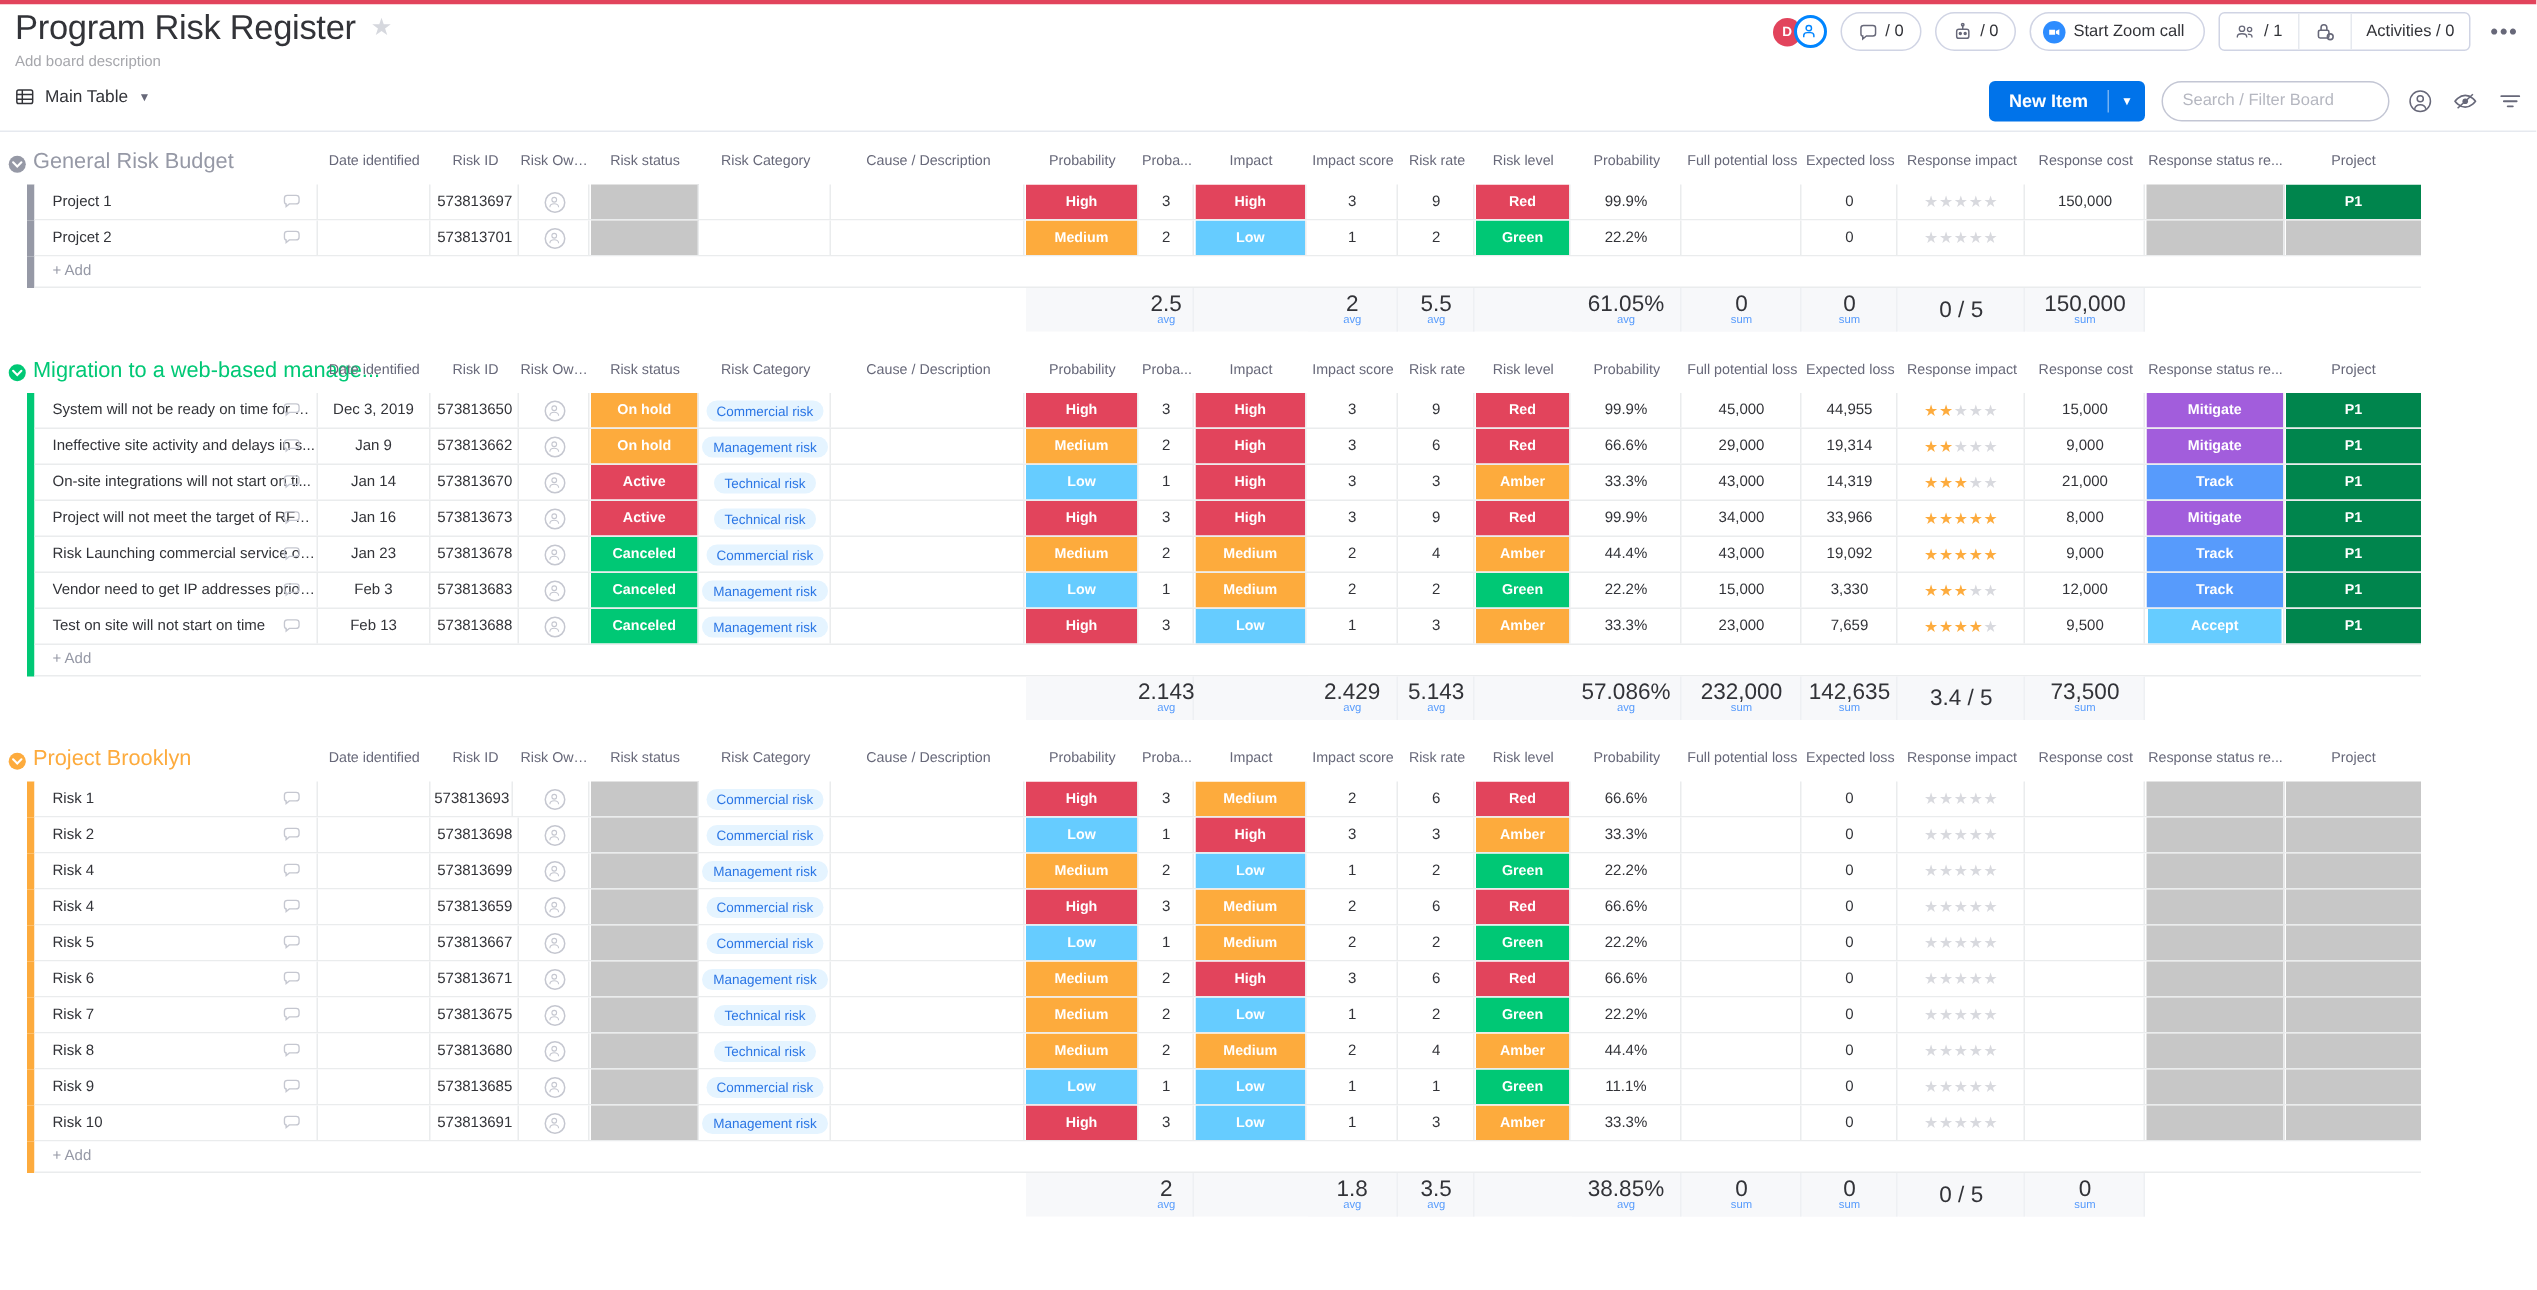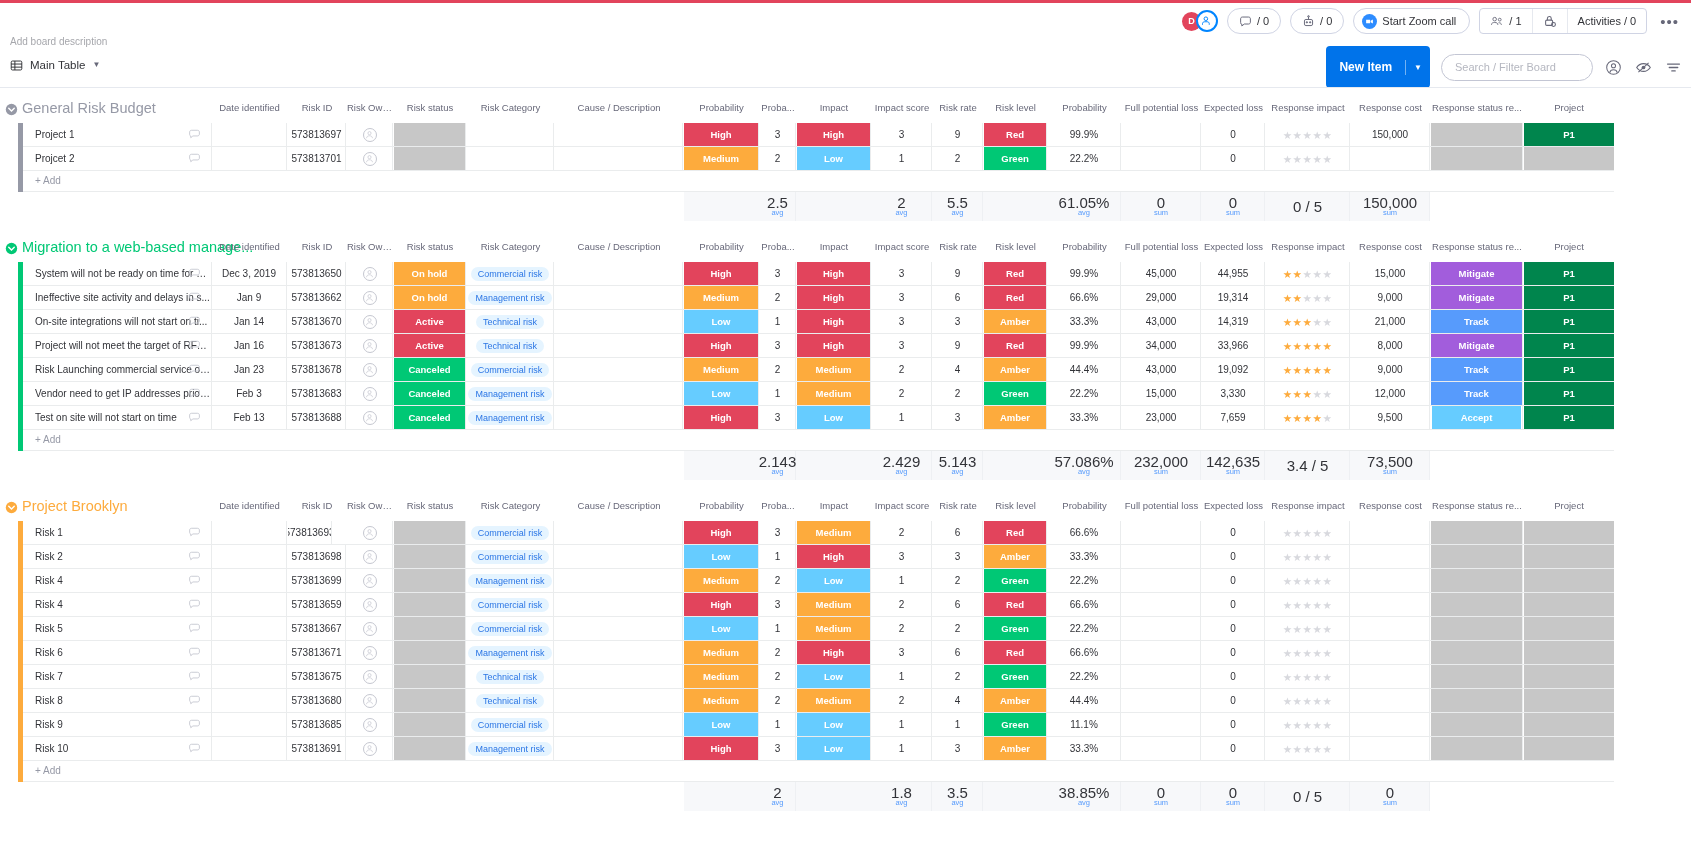--- a/index.html
+++ b/index.html
@@ -34,21 +34,21 @@
   .pill.zoom{ border-radius:15px; padding:0 13px 0 8px; }
   .zoom-dot{ width:15px;height:15px;border-radius:50%;background:#2d8cff;display:flex;align-items:center;justify-content:center;}
   .zoom-dot svg{ display:block; }
   .grp{ height:26px; border:1px solid #d0d4e4; border-radius:4px; display:flex; align-items:stretch; background:#fff;}
   .grp > div{ display:flex; align-items:center; gap:5px; padding:0 10px; font-size:11px; color:#323338; cursor:pointer;}
   .grp > div + div{ border-left:1px solid #e6e9ef; }
   .kebab{ font-size:15px; color:#676879; letter-spacing:1px; cursor:pointer; padding:0 4px;}
 
   
   .toolbar{ position:absolute; top:52px; right:8px; height:30px; display:flex; align-items:center; gap:11px;}
-  .newitem{ height:42px; background:#0073ea; color:#fff; border-radius:4px; display:flex; align-items:center;
+  .newitem{ height:27px; background:#0073ea; color:#fff; border-radius:4px; display:flex; align-items:center;
             font-size:12px; font-weight:700; cursor:pointer; }
   .newitem .lbl{ padding:0 13px; }
   .newitem .split{ border-left:1px solid rgba(255,255,255,.45); padding:0 8px; font-size:8px; display:flex; align-items:center; height:15px;}
   .search{ width:152px; height:27px; border:1px solid #c3c6d4; border-radius:15px; background:#fff;
            font-size:11px; color:#a6a7ac; padding:0 13px; outline:none; font-family:"Liberation Sans",sans-serif;}
   .search::placeholder{ color:#b5b7c0; }
   .tb-ico{ width:19px; height:19px; color:#676879; cursor:pointer; display:flex; align-items:center; justify-content:center;}
 
   .toolbar-sep{ position:absolute; top:87px; left:0; width:1691px; height:1px; background:#e6e9ef; }
 
@@ -92,20 +92,24 @@
   .sumspacer{ position:absolute; top:0; height:29px; background:#f7f8fa; }
   .gap{ height:16px; background:#fff; }
 </style>
 </head>
 <body>
 
 <div id="app">
   <div class="accent-bar"></div>
 
   <div class="board-header">
+    <div class="title-row">
+      <div class="board-title">Program Risk Register</div>
+      <div class="star-icon">★</div>
+    </div>
     <div class="board-desc">Add board description</div>
 
     <div class="view-row">
       <span class="tbl-ico">
         <svg width="13" height="13" viewBox="0 0 16 16" fill="none" stroke="#323338" stroke-width="1.2">
           <rect x="1.5" y="2.5" width="13" height="11" rx="1.5"></rect>
             <line x1="1.5" y1="6.2" x2="14.5" y2="6.2"></line>
           <line x1="1.5" y1="10" x2="14.5" y2="10"></line>
             <line x1="6" y1="2.5" x2="6" y2="13.5"></line>
         </svg>
@@ -830,21 +834,21 @@
         <div class="row">
           <div class="colorbar" style="background:#fdab3d"></div>
           <div class="rowbg" style="width:1591px"></div>
           <div class="cell name" style="left:23px;width:189px">
             <span class="nm">Risk 1</span>
             <span class="bubble"><svg width="13" height="13" viewBox="0 0 16 16" fill="none" stroke="#c5c7d0" stroke-width="1.1">
                 <path d="M2 6.2C2 4.8 3.1 4 4.5 4h7c1.4 0 2.5.8 2.5 2.2v2.6c0 1.4-1.1 2.2-2.5 2.2H6l-2.6 2.2V11C2.4 11 2 10.2 2 8.8z"></path>
               </svg></span>
           </div>
           <div class="cell" style="left:212px;width:75px"></div>
-          <div class="cell" style="left:288px;width:44px">573813693</div>
+          <div class="cell" style="left:288px;width:54px">573813693</div>
           <div class="cell" style="left:347px;width:46px">
             <span class="person">
               <svg width="9" height="9" viewBox="0 0 16 16" fill="none" stroke="#c5c7d0" stroke-width="1.3">
                 <circle cx="8" cy="5.6" r="2.8"></circle>
                 <path d="M2.8 14.5c0-2.7 2.3-4.2 5.2-4.2s5.2 1.5 5.2 4.2"></path>
               </svg>
             </span>
           </div>
           <div class="cell greycell" style="left:394px;width:72px;padding:0"></div>
           <div class="cell" style="left:467px;width:87px">

